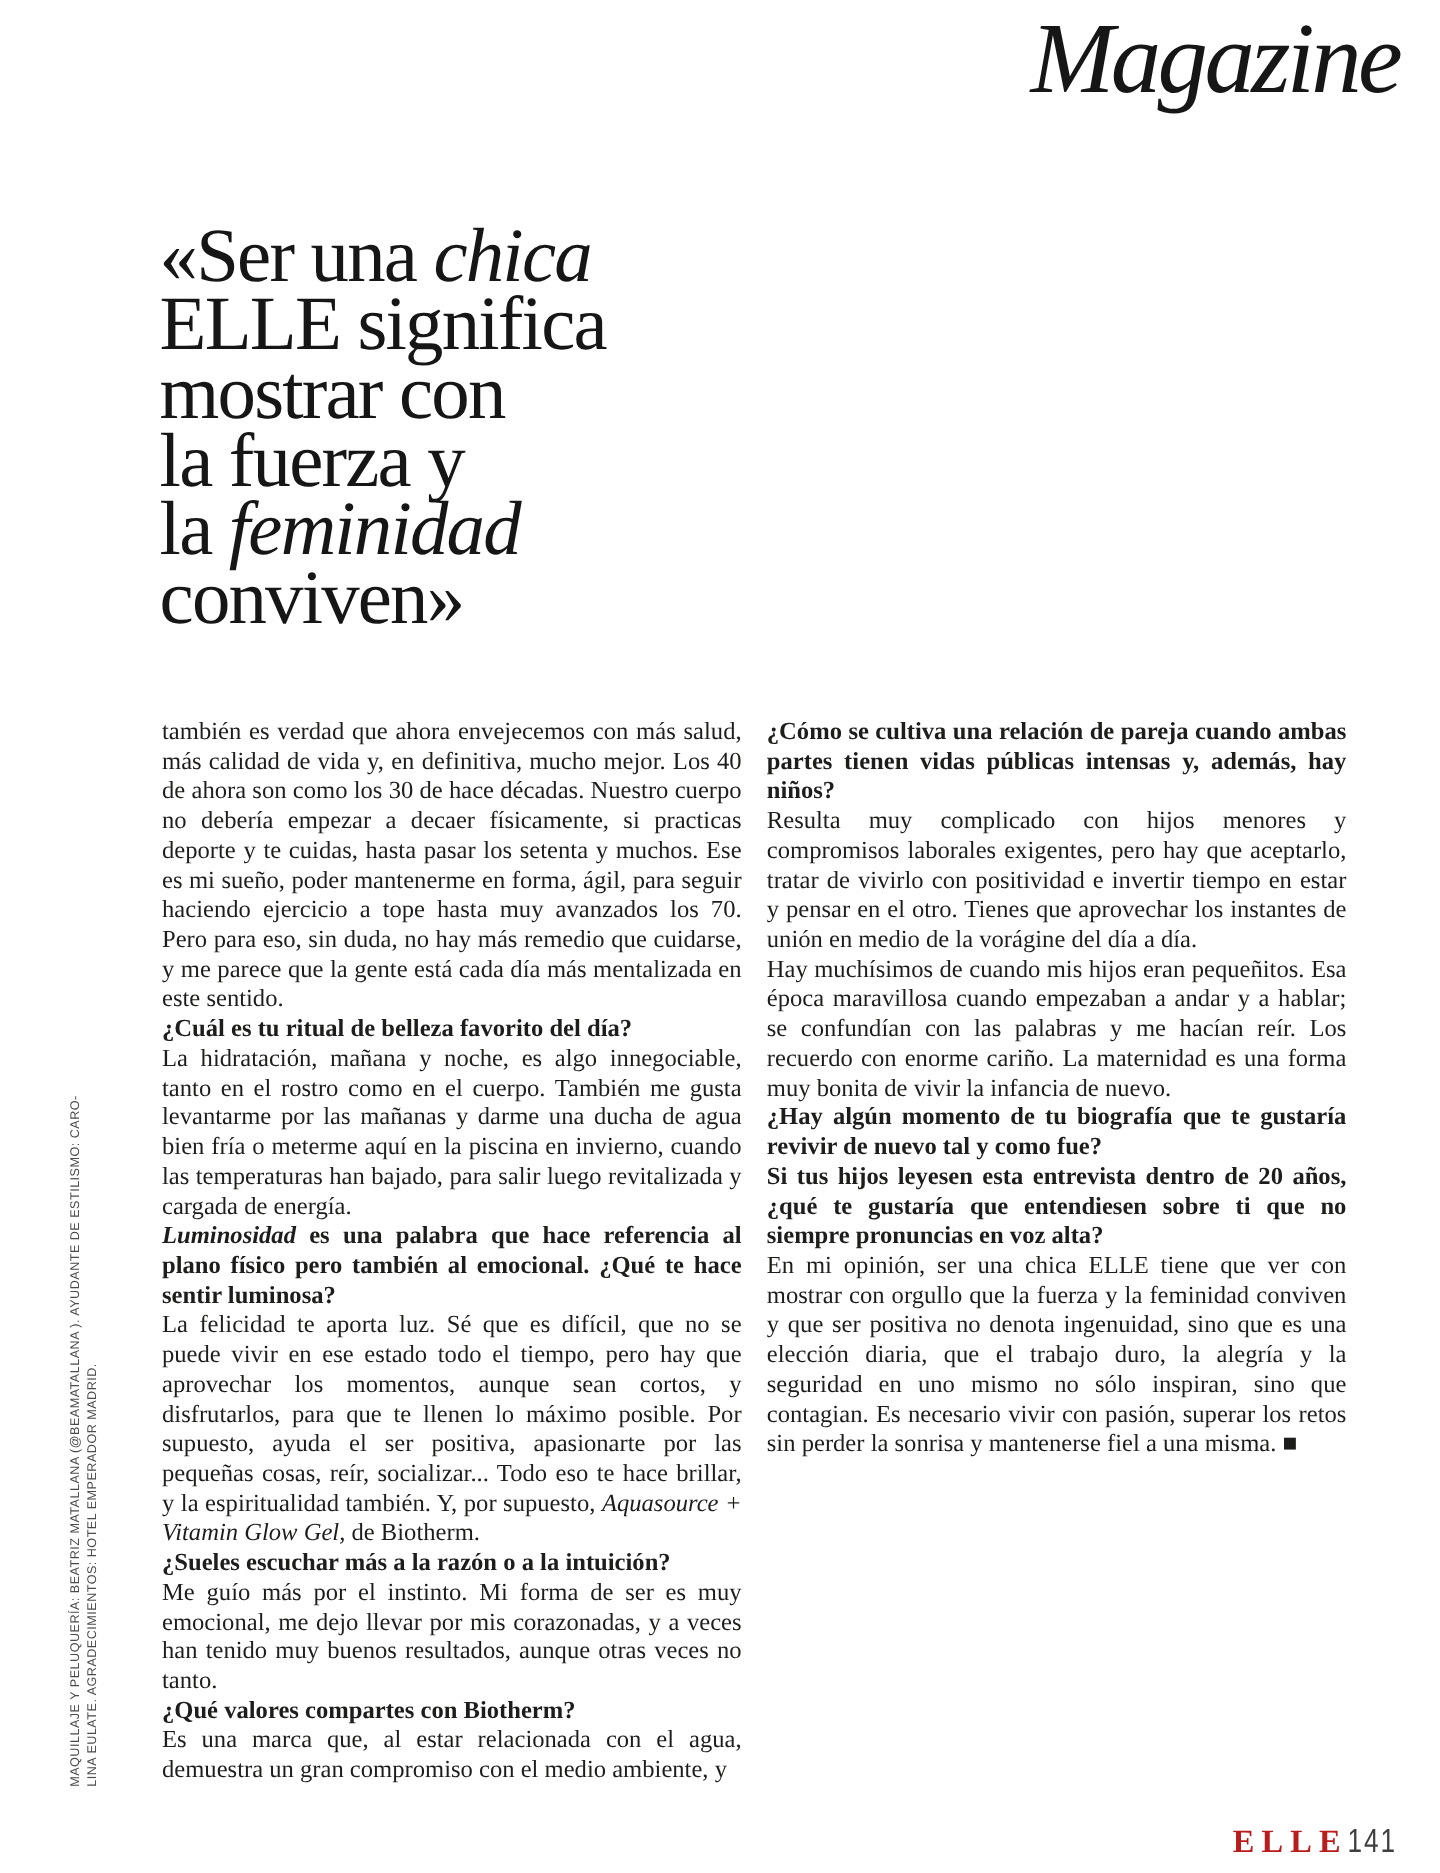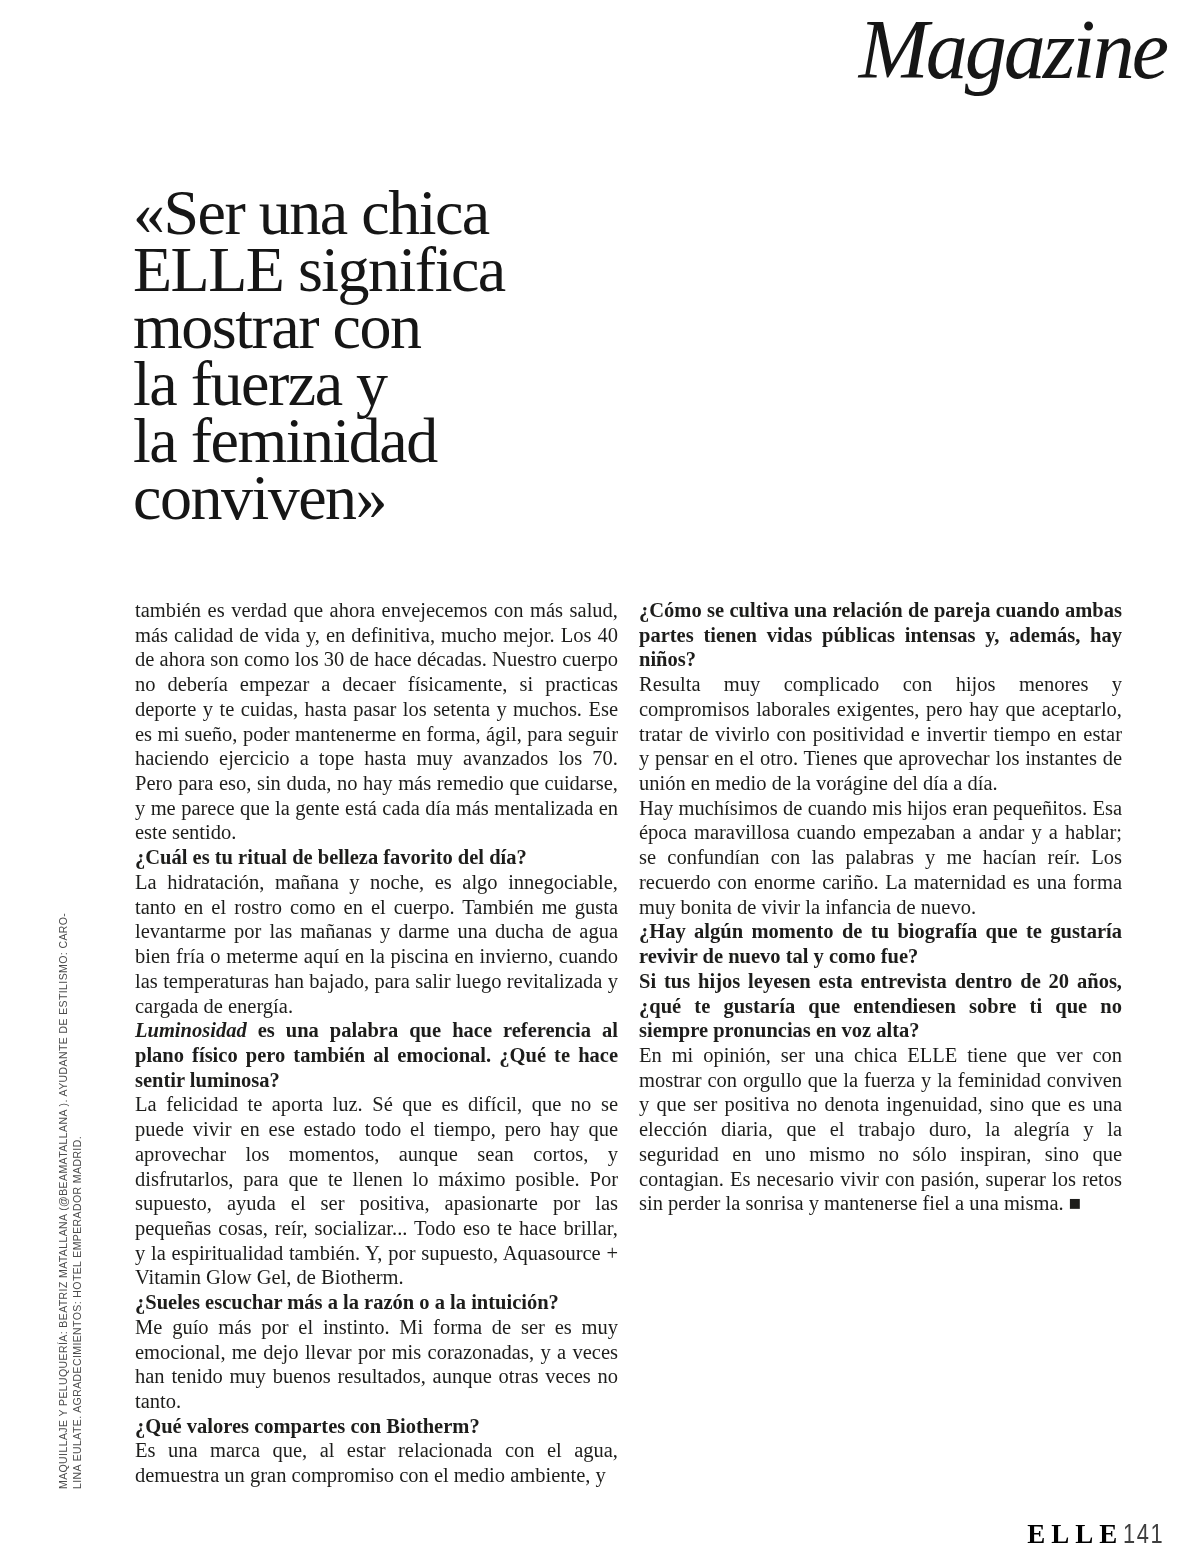--- a/index.html
+++ b/index.html
@@ -20,36 +20,36 @@
   .pq-line{white-space:nowrap;}
   .col{
     position:absolute;top:598px;width:483px;
     font-size:20.5px;line-height:24.72px;text-align:justify;
     color:#1d1d1b;
   }
   .col-left{left:135px;}
   .col-right{left:639px;}
   p.blk{margin:0;padding:0;}
   .seg-n{font-style:normal;font-weight:400;}
-  .seg-i{font-weight:400;}
+  .seg-i{font-style:italic;font-weight:400;}
   .seg-b{font-weight:700;}
   .seg-bi{font-weight:700;font-style:italic;}
   .credits{
     position:absolute;left:56px;top:1489px;width:614px;
     transform:rotate(-90deg);transform-origin:0 0;
     font-family:"Liberation Sans",sans-serif;font-size:10.5px;line-height:14px;
     letter-spacing:0.4px;color:#4b4b4b;text-align:left;
   }
   .footer{
     position:absolute;right:24px;top:1518px;
     display:flex;align-items:baseline;color:#4a4a4a;
   }
   .footer-logo{
     font-family:"Liberation Serif",serif;font-weight:700;
-    font-size:27px;letter-spacing:6px;color:#000000;text-align:right;
+    font-size:27px;letter-spacing:6px;color:#b91c1c;text-align:right;
   }
   .footer-page{
     font-family:"Liberation Sans",sans-serif;font-weight:400;
     font-size:28px;letter-spacing:2px;color:#3f3f3f;
     display:inline-block;transform:scaleX(0.78);transform-origin:left bottom;
     margin-left:0px;
   }
 </style>
 </head>
 <body>

